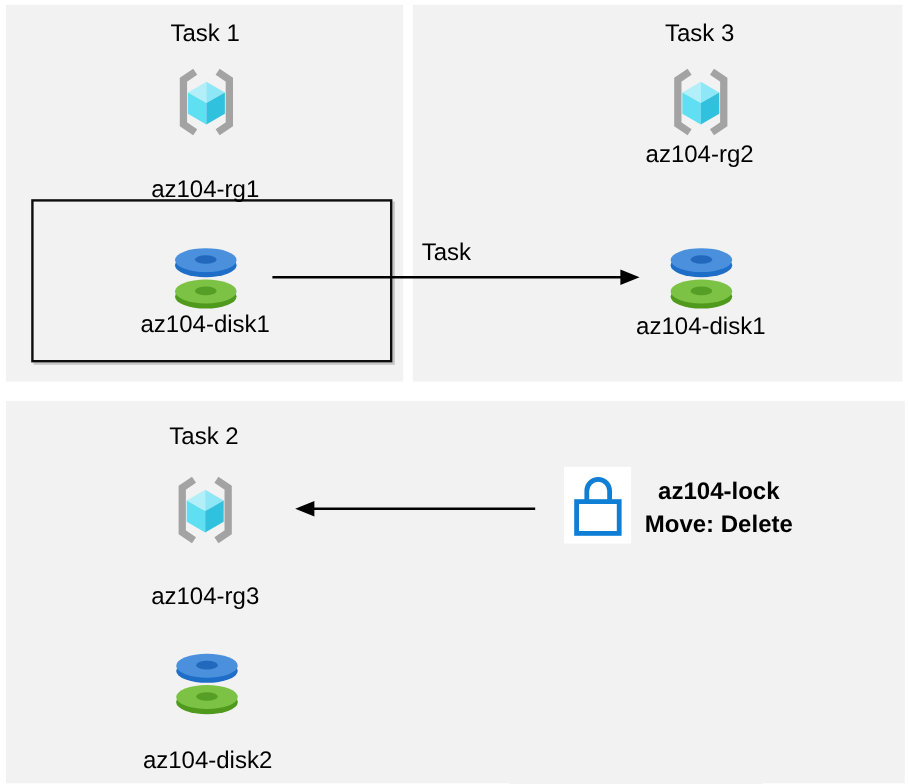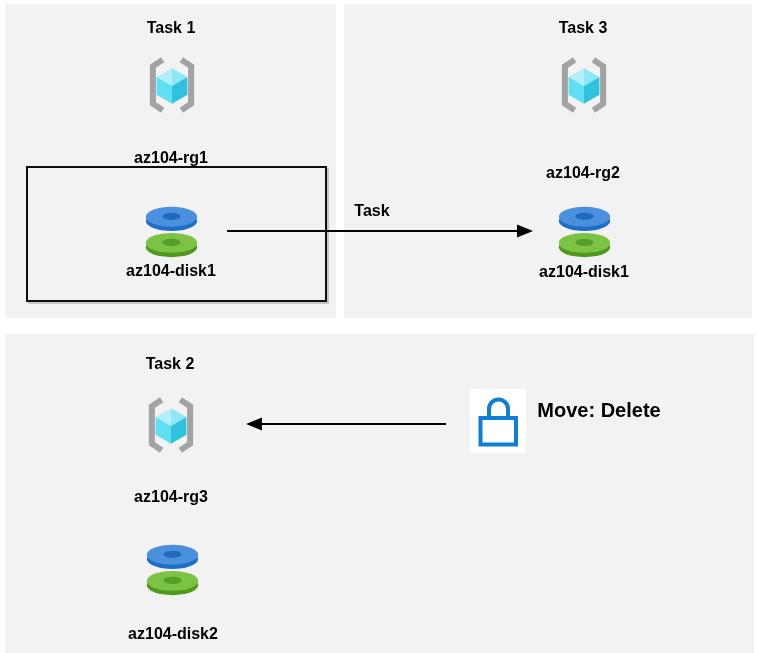--- a/index.html
+++ b/index.html
@@ -5,21 +5,21 @@
   html,body{margin:0;padding:0;background:#fff;}
   body{
     width:757px;height:653px;position:relative;overflow:hidden;
     font-family:"Liberation Sans",sans-serif;color:var(--text,#000);
   }
   .panel{position:absolute;background:var(--panel-bg,#f2f2f2);}
   #panel-task1{left:5px;top:4px;width:331px;height:314px;}
   #panel-task2{left:344px;top:4px;width:408px;height:314px;}
   #panel-task3{left:5px;top:334px;width:749px;height:319px;}
   .label{
-    position:absolute;font-weight:700;font-size:16px;line-height:24px;
+    position:absolute;font-weight:400;font-size:20px;line-height:24px;
     white-space:nowrap;transform:translateX(-50%);
   }
   .inner-box{
     position:absolute;background:var(--panel-bg,#f2f2f2);
     border:2px solid var(--box-border,#000);
     box-shadow:2px 2px 0 rgba(0,0,0,0.18);
     box-sizing:border-box;
   }
   #box-task1{left:21px;top:162px;width:301px;height:136px;}
   .icon-svg{position:absolute;}
@@ -29,21 +29,21 @@
   #rg-icon-3{left:143px;top:394px;width:56px;height:62px;}
   
   #disk-icon-1{left:143px;top:204px;width:57px;height:54px;}
   #disk-icon-2{left:556px;top:204px;width:57px;height:54px;}
   #disk-icon-3{left:144px;top:542px;width:57px;height:54px;}
   
   #title-task1{left:171px;top:16px;}
   #title-task2{left:583px;top:16px;}
   #title-task3{left:170px;top:352px;}
   #rg-label-1{left:171px;top:119px;margin-top:27px;}
-  #rg-label-2{left:583px;top:117px;margin-top:44px;}
+  #rg-label-2{left:583px;top:117px;}
   #rg-label-3{left:171px;top:485px;}
   #disk-label-1{left:171px;top:259px;}
   #disk-label-2{left:584px;top:260px;}
   #disk-label-3{left:173px;top:622px;}
   #move-label{left:372px;top:199px;}
   
   #lock-tile{
     position:absolute;left:470px;top:389px;width:56px;height:64px;
     background:var(--lock-tile-bg,#fff);
   }
@@ -137,20 +137,21 @@
 <div class="label" id="disk-label-3">az104-disk2</div>
 
 <div class="label" id="move-label">Task</div>
 
 <div id="lock-tile">
   <svg width="56" height="64">
       <use href="#sym-lock"></use>
     </svg>
 </div>
 <div id="lock-text">
+  <div>az104-lock</div>
   <div>Move: Delete</div>
 </div>
 
 <svg id="arrow-overlay">
   <g>
     <line class="arrow-line" x1="227" y1="231" x2="519" y2="231"></line>
     <polygon class="arrow-head" points="517,224.5 533,231 517,237.5"></polygon>
   </g>
   <g>
     <line class="arrow-line" x1="446" y1="424" x2="261" y2="424"></line>

